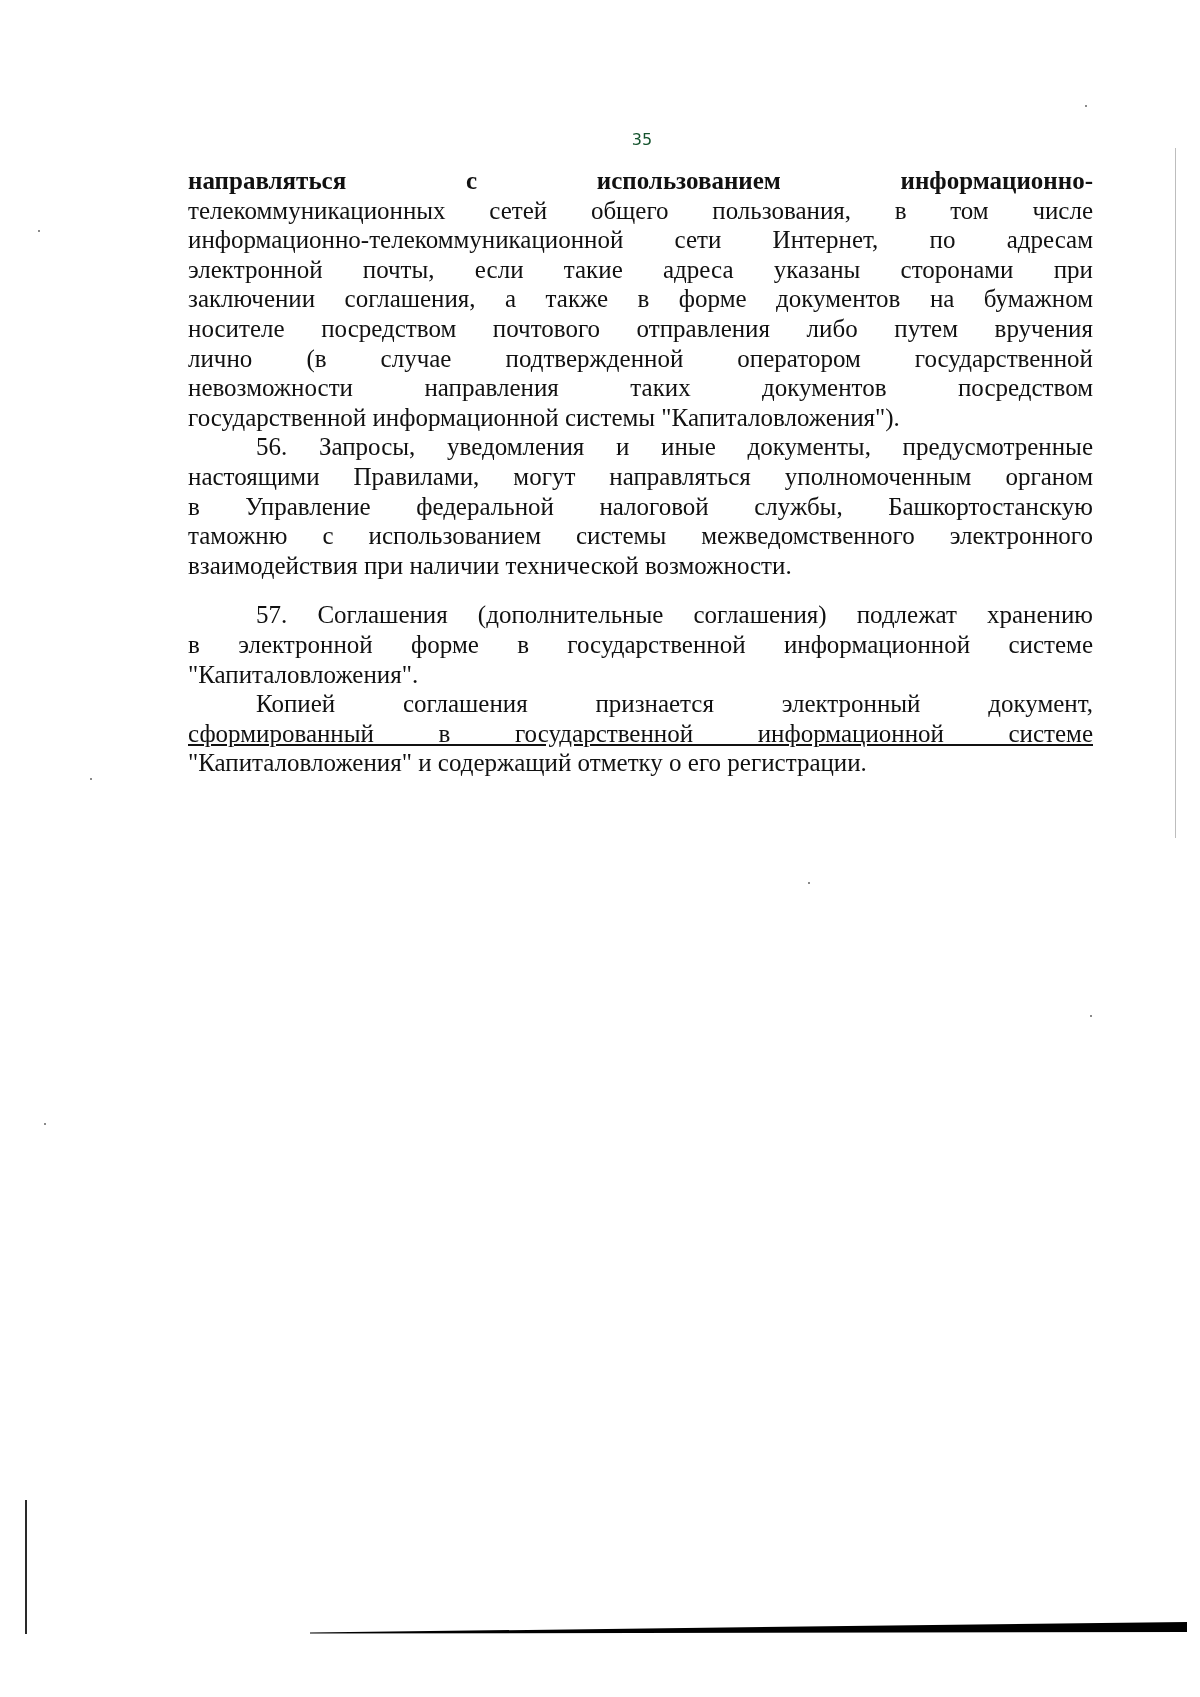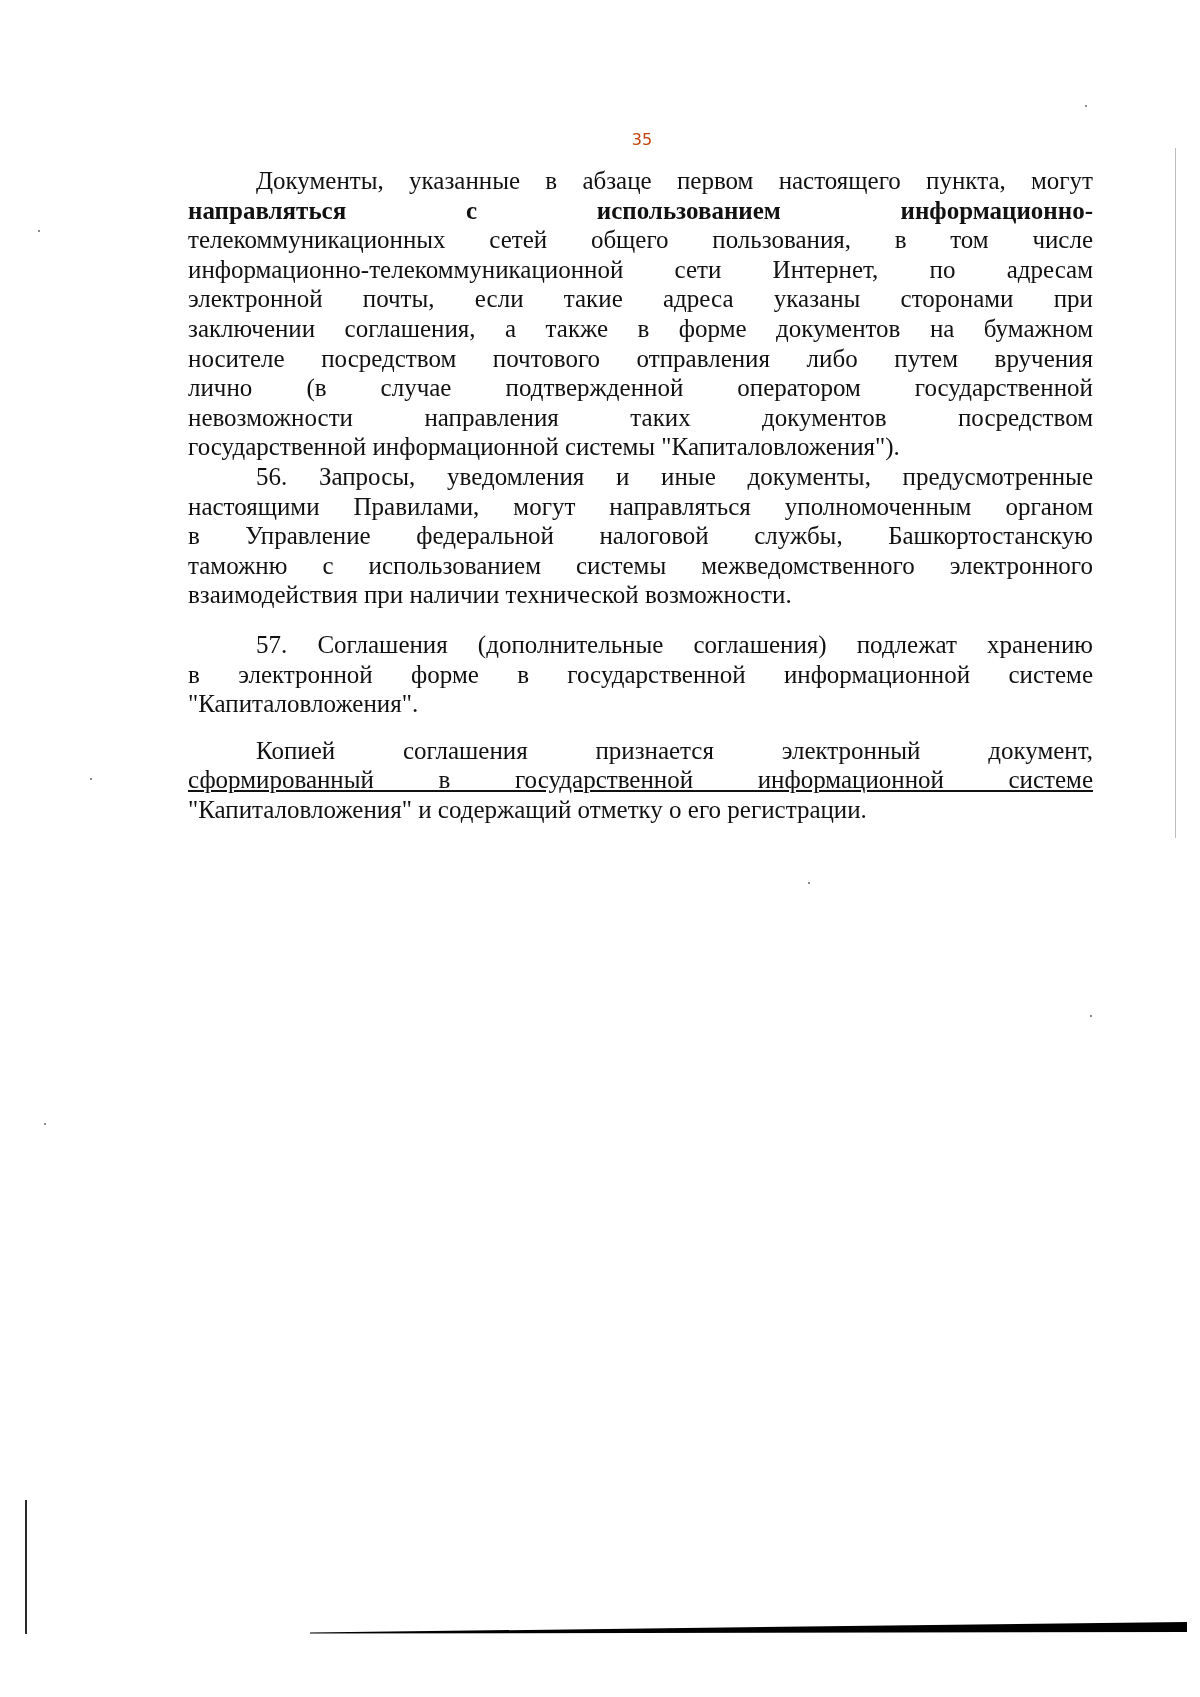--- a/index.html
+++ b/index.html
@@ -15,21 +15,21 @@
       background: #ffffff;
     }
     .page-number {
       position: absolute;
       top: 130px;
       left: 622px;
       width: 40px;
       text-align: center;
       font-family: "DejaVu Sans", sans-serif;
       font-size: 16px;
-      color: #c2410c;
+      color: #14532d;
       line-height: 20px;
     }
     .text-column {
       position: absolute;
       left: 188px;
       top: 166px;
       width: 905px;
       font-family: "Liberation Serif", serif;
       font-size: 25px;
       color: #111111;
@@ -44,21 +44,20 @@
       transform-origin: left center;
     }
     .line.indent {
       padding-left: 68px;
     }
     .line.last {
       text-align: left;
       text-align-last: left;
     }
     .line.gap-before {
-      margin-top: 17px;
     }
     
     .scan-line-right {
       position: absolute;
       left: 1175px;
       top: 148px;
       width: 1px;
       height: 690px;
       background: #bdbdbd;
     }
@@ -87,21 +86,20 @@
 </head>
 <body>
 
 <div>
 
   <div class="page-number">35</div>
 
   <div class="text-column">
 
     <div>
-      <span class="line indent" style="width: 905px; box-sizing: border-box;">Документы, указанные в абзаце первом настоящего пункта, могут</span>
       <span class="line" style="width: 905px; box-sizing: border-box; font-weight: bold;">направляться с использованием информационно-</span>
       <span class="line" style="width: 905px; box-sizing: border-box;">телекоммуникационных сетей общего пользования, в том числе</span>
       <span class="line" style="width: 905px; box-sizing: border-box;">информационно-телекоммуникационной сети Интернет, по адресам</span>
       <span class="line" style="width: 905px; box-sizing: border-box;">электронной почты, если такие адреса указаны сторонами при</span>
       <span class="line" style="width: 905px; box-sizing: border-box;">заключении соглашения, а также в форме документов на бумажном</span>
       <span class="line" style="width: 905px; box-sizing: border-box;">носителе посредством почтового отправления либо путем вручения</span>
       <span class="line" style="width: 905px; box-sizing: border-box;">лично (в случае подтвержденной оператором государственной</span>
       <span class="line" style="width: 905px; box-sizing: border-box;">невозможности направления таких документов посредством</span>
       <span class="line last" style="width: 905px; box-sizing: border-box;">государственной информационной системы "Капиталовложения").</span>
     </div>

